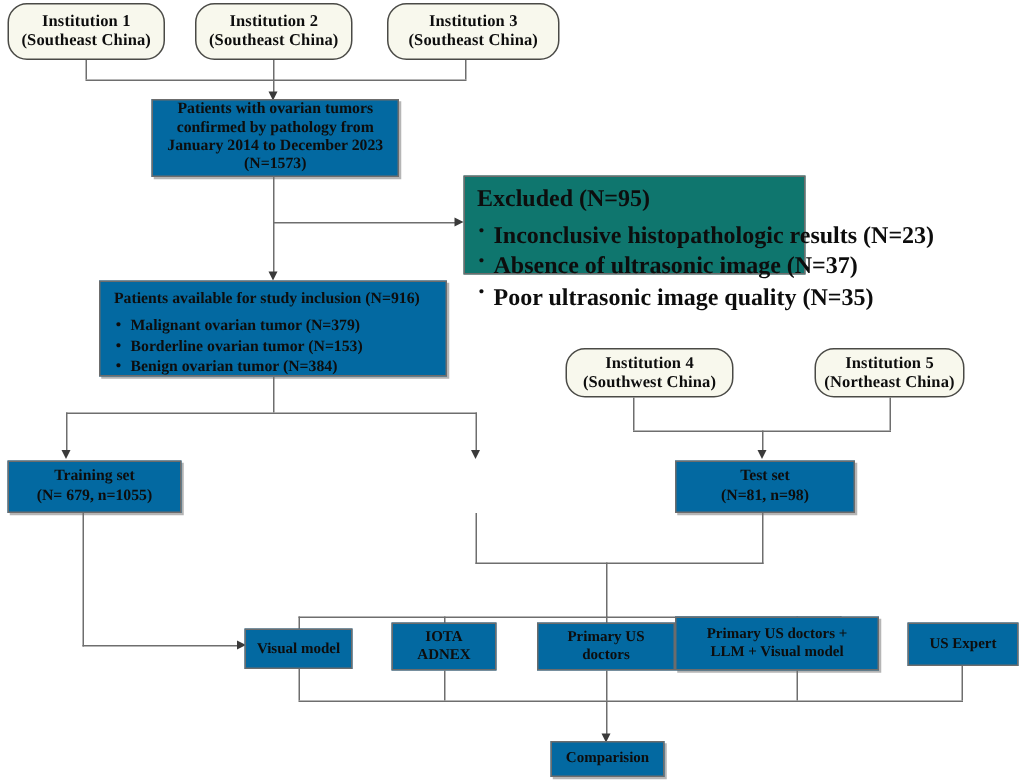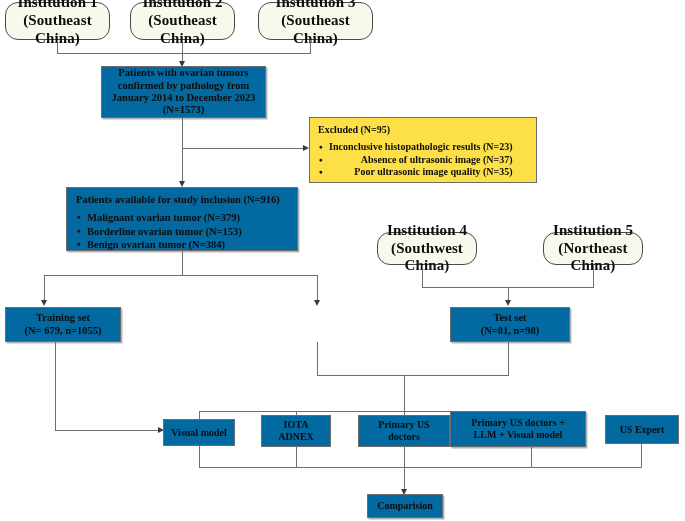--- a/index.html
+++ b/index.html
@@ -5,29 +5,29 @@
   html,body{margin:0;padding:0;background:#ffffff;}
   body{font-family:"Liberation Serif", serif;}
   #canvas{position:relative;width:685px;height:521px;background:#ffffff;overflow:hidden;}
 
   .box{position:absolute;box-sizing:border-box;display:flex;flex-direction:column;
        align-items:center;justify-content:center;text-align:center;
        font-weight:bold;color:#0d0d0d;line-height:1.18;}
 
   
   .inst{background:#f8f8ed;border:1.3px solid #4a4a46;border-radius:13px;
-        font-size:15px;letter-spacing:.1px;}
+        font-size:11px;letter-spacing:.1px;}
 
   
   .proc{background:#0369a1;border:1.2px solid #6c6c6c;font-size:10.5px;}
   .proc.shadow{box-shadow:1.5px 1.5px 0 rgba(120,120,120,.55);}
 
   
-  .excl{background:#fde047;border:1.2px solid #6c6c6c;font-size:10px;
-        align-items:flex-start;justify-content:flex-start;text-align:right;
+  .excl{background:#0f766e;border:1.2px solid #6c6c6c;font-size:16px;
+        align-items:flex-start;justify-content:flex-start;text-align:left;
         padding:6px 8px;}
 
   .left{align-items:flex-start;text-align:left;}
   .ttl{display:block;}
   ul.bul{margin:0;padding:0 0 0 11px;list-style:none;}
   ul.bul li{position:relative;white-space:nowrap;line-height:1.28;}
   ul.bul li:before{content:"\25CF";position:absolute;left:-10px;top:0;font-size:6.5px;line-height:1.9;}
 
   
   .ln{position:absolute;background:#6e6e6e;}
@@ -91,21 +91,21 @@
     </ul>
   </div>
 
   <div class="ln v" style="left:182px;top:251px;height:24px;"></div>
   <div class="ln h" style="left:44px;top:275px;width:274px;"></div>
   <div class="ln v" style="left:44px;top:275px;height:26px;"></div>
   <div class="ln v" style="left:317px;top:275px;height:26px;"></div>
   <div class="arw down" style="left:41px;top:300px;"></div>
   <div class="arw down" style="left:314px;top:300px;"></div>
 
-  <div class="box inst" style="left:377px;top:232px;width:100px;height:33px;">
+  <div class="box inst" style="left:377px;top:232px;width:112px;height:33px;">
     <span class="ttl">Institution 4</span>
     <span class="ttl">(Southwest China)</span>
   </div>
   <div class="box inst" style="left:543px;top:232px;width:100px;height:33px;">
     <span class="ttl">Institution 5</span>
     <span class="ttl">(Northeast China)</span>
   </div>
   <div class="ln v" style="left:422px;top:265px;height:22px;"></div>
   <div class="ln v" style="left:593px;top:265px;height:22px;"></div>
   <div class="ln h" style="left:422px;top:287px;width:172px;"></div>

